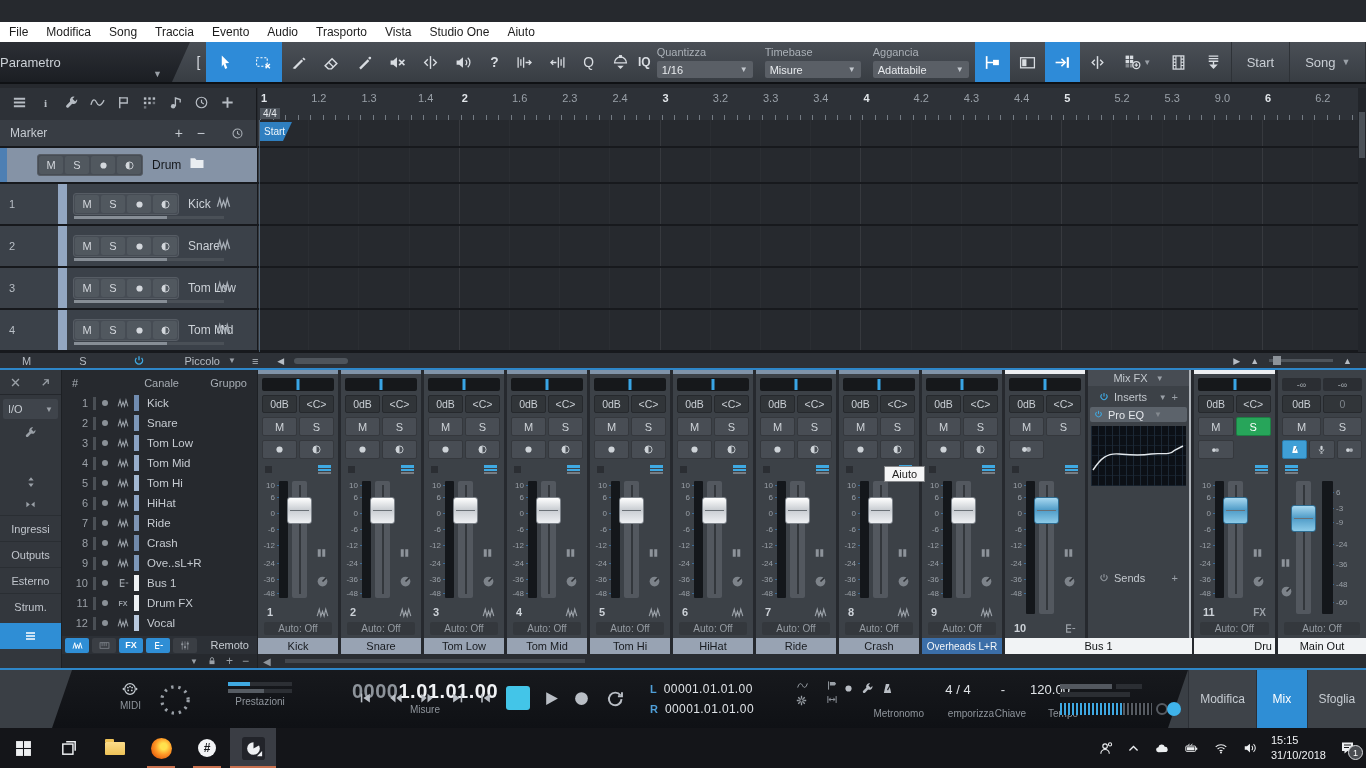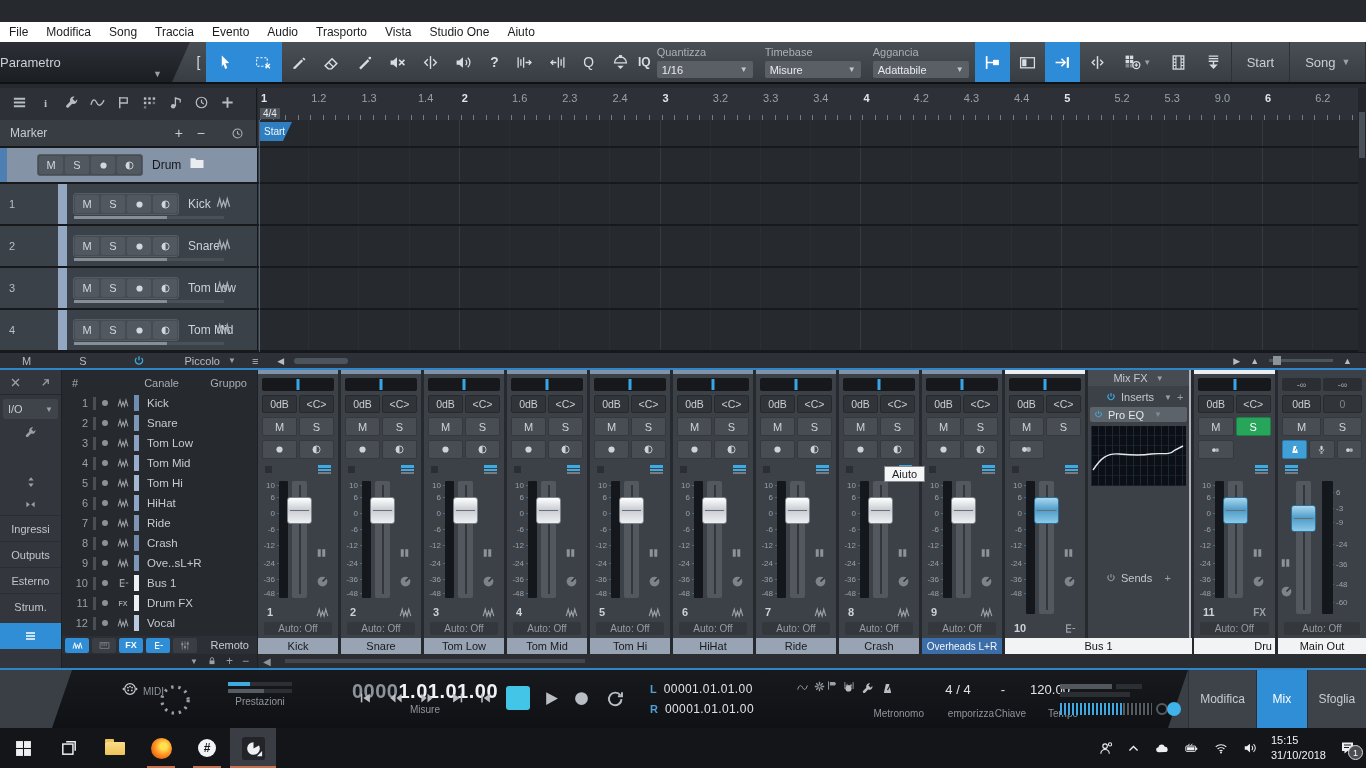--- a/index.html
+++ b/index.html
@@ -126,21 +126,21 @@
   .st-num .stic{color:#9aa0a7;font-weight:bold;font-size:10px;display:flex}
   .st-auto{height:13px;margin:2px 6px 3px;background:#34383d;border-radius:2px;color:#959ba2;font-size:10px;display:flex;align-items:center;justify-content:center}
   .clabel{height:16px;display:flex;align-items:center;justify-content:center;font-size:11px;background:#98a3b3;color:#181b1f}
   .clabel.small{font-size:10px}
   .clabel.bluebg{background:#3b6ea8;color:#f2f5f8}
   .clabel.white{background:#f1f3f5;color:#101214}
   .clabel.rightal{justify-content:flex-end;padding-right:3px}
   
   #mixfx{width:101px;margin-right:3px;background:#3c4147;display:flex;flex-direction:column;font-size:11px;color:#c3c8ce;border-right:2px solid #aeb3b9;box-sizing:content-box;flex:none}
   .mfx-head{height:16px;background:#474c53;display:flex;align-items:center;justify-content:center;gap:8px;margin-bottom:3px}
-  .mfx-row{height:16px;display:flex;align-items:center;gap:5px;padding:0 18px}
+  .mfx-row{height:16px;display:flex;align-items:center;gap:5px;padding:0 11px}
   .mfx-row .plus,.mfx-row .caret{color:#9aa0a7}
   .mfx-row .grow{flex:1}
   .mfx-dev{height:15px;background:#5c636b;color:#e3e6ea;display:flex;align-items:center;gap:5px;margin:2px 2px;padding:0 4px;border-radius:2px}
   .eqplot{height:60px;margin:2px 3px;background:#0c1016;position:relative;overflow:hidden;
     background-image:repeating-linear-gradient(90deg,#1c2835 0 1px,transparent 1px 7px),repeating-linear-gradient(0deg,#16202b 0 1px,transparent 1px 10px)}
   .pwr{color:#3fa9e2}.pwr.off{color:#8d939a}
   
   #fxstrip{width:81px;margin-right:3px}
   #mainstrip{width:88px;margin-right:0}
   .mn-peaks{display:flex;gap:2px;margin:2px 4px}
@@ -162,21 +162,21 @@
   .tp-lab{position:absolute;font-size:10px;color:#8f959c;text-align:right}
   #perf{position:absolute;left:228px;top:12px;width:64px}
   #perf .b{height:4px;background:#2c2f34;margin-bottom:3px;position:relative}
   #perf .b i{position:absolute;left:0;top:0;bottom:0} 
   #jogw{position:absolute;left:158px;top:13px;color:#9aa0a7}
   #tpbtns{position:absolute;left:358px;top:16px;display:flex;align-items:center;gap:13px;color:#b9bec5}
   #tpstop{width:24px;height:24px;background:#43c5e8;border-radius:3px}
   #lr{position:absolute;left:650px;top:9px;font-size:12px;line-height:20px;white-space:nowrap}
   #lr b{color:#4f9fd8;margin-right:7px;font-size:11px}
   #lr span{color:#dfe3e7;letter-spacing:.4px}
-  .tpcol{position:absolute;display:flex;flex-direction:row;align-items:flex-end;gap:3px;color:#9aa0a7}
+  .tpcol{position:absolute;display:flex;flex-direction:column;align-items:flex-start;gap:3px;color:#9aa0a7}
   #metrocluster{position:absolute;left:843px;top:12px;display:flex;gap:7px;color:#b9bec5;align-items:center}
   .tpval{position:absolute;font-size:13px;color:#dfe3e7;text-align:center}
   #iomtr-a{position:absolute;left:1060px;top:14px;width:52px;height:5px;background:#53585f}
   #iomtr-b{position:absolute;left:1116px;top:14px;width:26px;height:5px;background:#2b2e33}
   #iomtr-c{position:absolute;left:1060px;top:22px;width:70px;height:5px;background:#2b2e33}
   #stripes{position:absolute;left:1060px;top:33px;width:92px;height:12px;display:flex}
   #stripes .lit{width:68%;background:repeating-linear-gradient(90deg,#3fa8e2 0 2px,#0d0f12 2px 4px)}
   #stripes .unlit{flex:1;background:repeating-linear-gradient(90deg,#565b62 0 2px,#0d0f12 2px 4px)}
   #tptoggle{position:absolute;left:1156px;top:32px;width:30px;height:14px}
   #tptoggle .c1{position:absolute;left:0;top:1px;width:12px;height:12px;border-radius:50%;background:#101114;border:2px solid #565b62;box-sizing:border-box}

